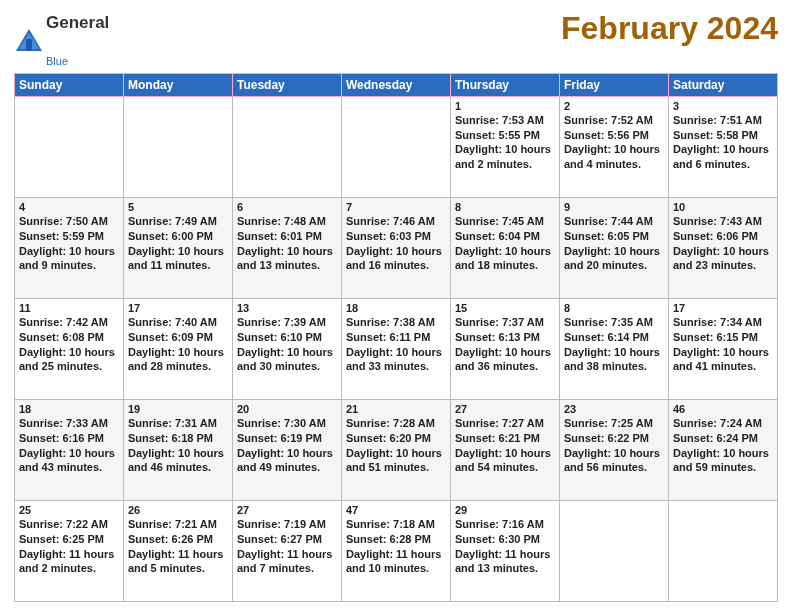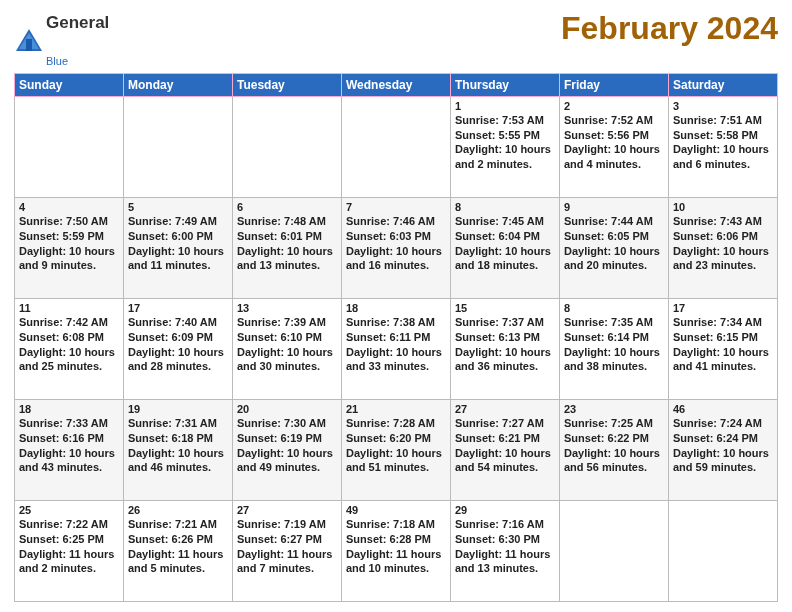--- a/index.html
+++ b/index.html
@@ -245,21 +245,21 @@
           </td>
           <td>
             <span class="day-num">26</span>
             <div class="day-detail">Sunrise: 7:21 AM<br>Sunset: 6:26 PM<br>Daylight: 11 hours<br>and 5 minutes.</div>
           </td>
           <td>
             <span class="day-num">27</span>
             <div class="day-detail">Sunrise: 7:19 AM<br>Sunset: 6:27 PM<br>Daylight: 11 hours<br>and 7 minutes.</div>
           </td>
           <td>
-            <span class="day-num">49</span>
+            <span class="day-num">47</span>
             <div class="day-detail">Sunrise: 7:18 AM<br>Sunset: 6:28 PM<br>Daylight: 11 hours<br>and 10 minutes.</div>
           </td>
           <td>
             <span class="day-num">29</span>
             <div class="day-detail">Sunrise: 7:16 AM<br>Sunset: 6:30 PM<br>Daylight: 11 hours<br>and 13 minutes.</div>
           </td>
           <td class="empty-cell"></td>
           <td class="empty-cell"></td>
         </tr>
       </tbody>

